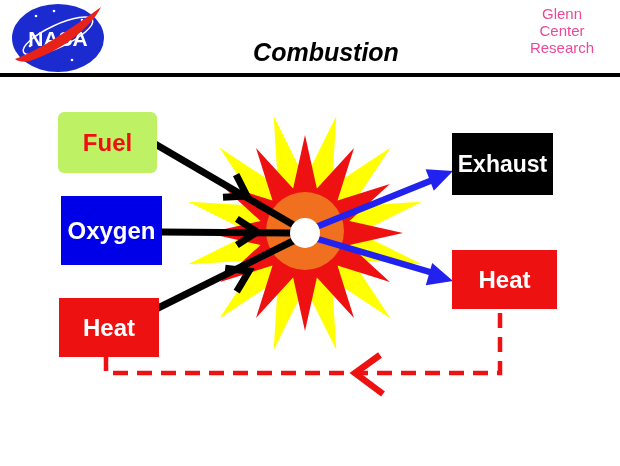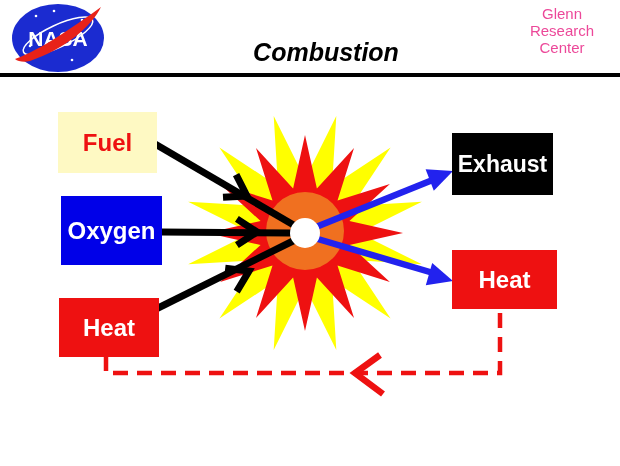--- a/index.html
+++ b/index.html
@@ -44,22 +44,22 @@
     <circle cx="62" cy="58" r="1.3" fill="#fff"></circle>
     <circle cx="44" cy="9" r="1.3" fill="#fff"></circle>
     <ellipse cx="48" cy="34" rx="38" ry="11" transform="rotate(-25 48 34)" fill="none" stroke="#fff" stroke-width="1.5"></ellipse>
     <text x="48" y="44" text-anchor="middle" font-family="Liberation Sans, sans-serif" font-size="21" font-weight="bold" fill="#fff">NASA</text>
     <path d="M5,57 C30,48 62,26 91,5 C82,24 55,47 20,59 C14,60.5 8,59.5 5,57 Z" fill="#E82219"></path>
   </svg>
 
   <h1 class="title">Combustion</h1>
   <div class="org">
     <div>Glenn</div>
+    <div>Center</div>
     <div>Research</div>
-    <div>Center</div>
   </div>
   <div class="rule"></div>
 
   <svg class="overlay" viewBox="0 0 620 466">
 
     <polygon id="star-yellow" fill="#FFFF00" points="273.7,116.1 305.0,179.0 336.3,116.1 332.0,186.2 390.6,147.4 351.8,206.0 421.9,201.7 359.0,233.0 421.9,264.3 351.8,260.0 390.6,318.6 332.0,279.8 336.3,349.9 305.0,287.0 273.7,349.9 278.0,279.8 219.4,318.6 258.2,260.0 188.1,264.3 251.0,233.0 188.1,201.7 258.2,206.0 219.4,147.4 278.0,186.2"></polygon>
     <polygon id="star-red" fill="#EE1111" points="305.0,135.0 316.9,188.6 354.0,148.1 337.5,200.5 389.9,184.0 349.4,221.1 403.0,233.0 349.4,244.9 389.9,282.0 337.5,265.5 354.0,317.9 316.9,277.4 305.0,331.0 293.1,277.4 256.0,317.9 272.5,265.5 220.1,282.0 260.6,244.9 207.0,233.0 260.6,221.1 220.1,184.0 272.5,200.5 256.0,148.1 293.1,188.6"></polygon>
     <circle cx="305" cy="231" r="39" fill="#F07020"></circle>
 
     <g stroke="#000000" stroke-width="7" fill="none">
@@ -77,21 +77,21 @@
       <line x1="311" y1="237" x2="440" y2="275" stroke="#2222EE" stroke-width="6.5"></line>
       <polygon points="453,281 425.8,285.2 432.2,263.1" fill="#2222EE"></polygon>
     </g>
 
     <circle cx="305" cy="233" r="15" fill="#FFFFFF"></circle>
 
     <path d="M106,356 L106,373 L500,373 L500,308" fill="none" stroke="#EE1111" stroke-width="4.5" stroke-dasharray="15 9"></path>
     <polyline points="380,355 355,373 383,394" fill="none" stroke="#EE1111" stroke-width="6.5"></polyline>
   </svg>
 
-  <div class="box box-fuel" style="background: #fef9c3; color: rgb(238, 17, 17);">
+  <div class="box box-fuel" style="background: #bef264; color: rgb(238, 17, 17); border-radius: 6px;">
     <span>Fuel</span>
   </div>
   <div class="box box-oxygen" style="background: rgb(0, 0, 232); color: rgb(255, 255, 255);">
     <span>Oxygen</span>
   </div>
   <div class="box box-heat-l" style="background: rgb(238, 17, 17); color: rgb(255, 255, 255);">
     <span>Heat</span>
   </div>
 
   <div class="box box-exhaust" style="background: rgb(0, 0, 0); color: rgb(255, 255, 255);">

